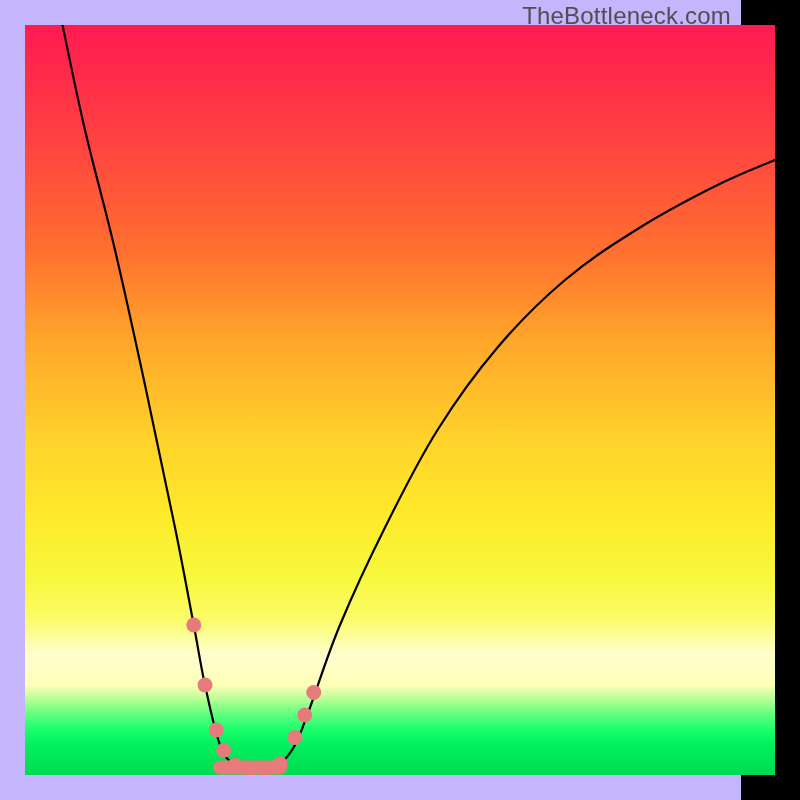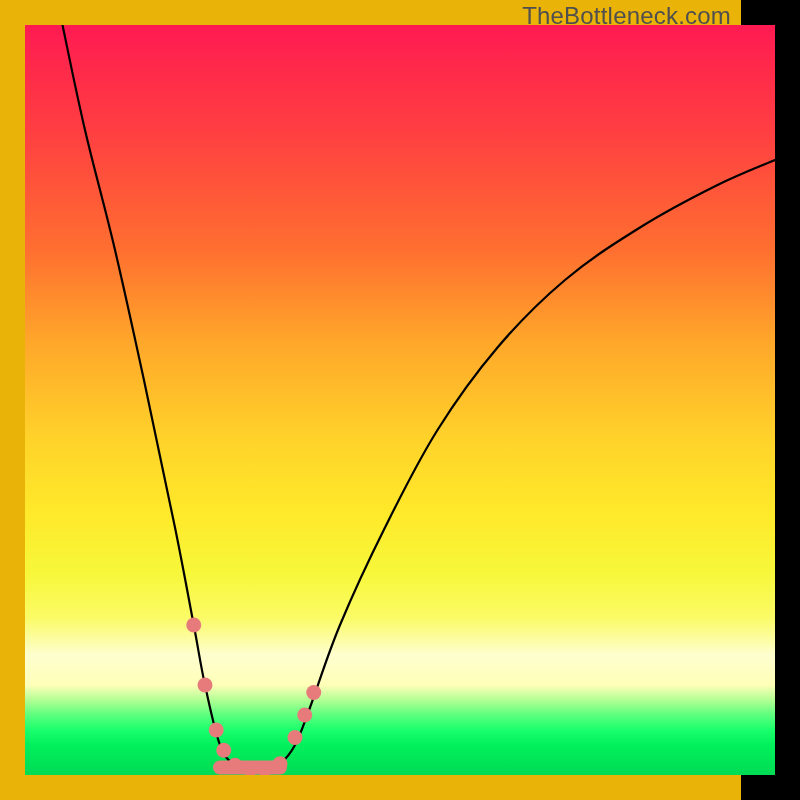--- a/index.html
+++ b/index.html
@@ -8,21 +8,21 @@
     width: 800px;
     height: 800px;
     overflow: hidden;
     background: #000;
     font-family: Arial, Helvetica, sans-serif;
   }
   .frame {
     position: relative;
     width: 741px;
     height: 800px;
-    background: #eab308;
+    background: #c4b5fd;
   }
   .plot-area {
     position: absolute;
     left: 25px;
     top: 25px;
     width: 750px;
     height: 750px;
     
     background: linear-gradient(
       to bottom,

